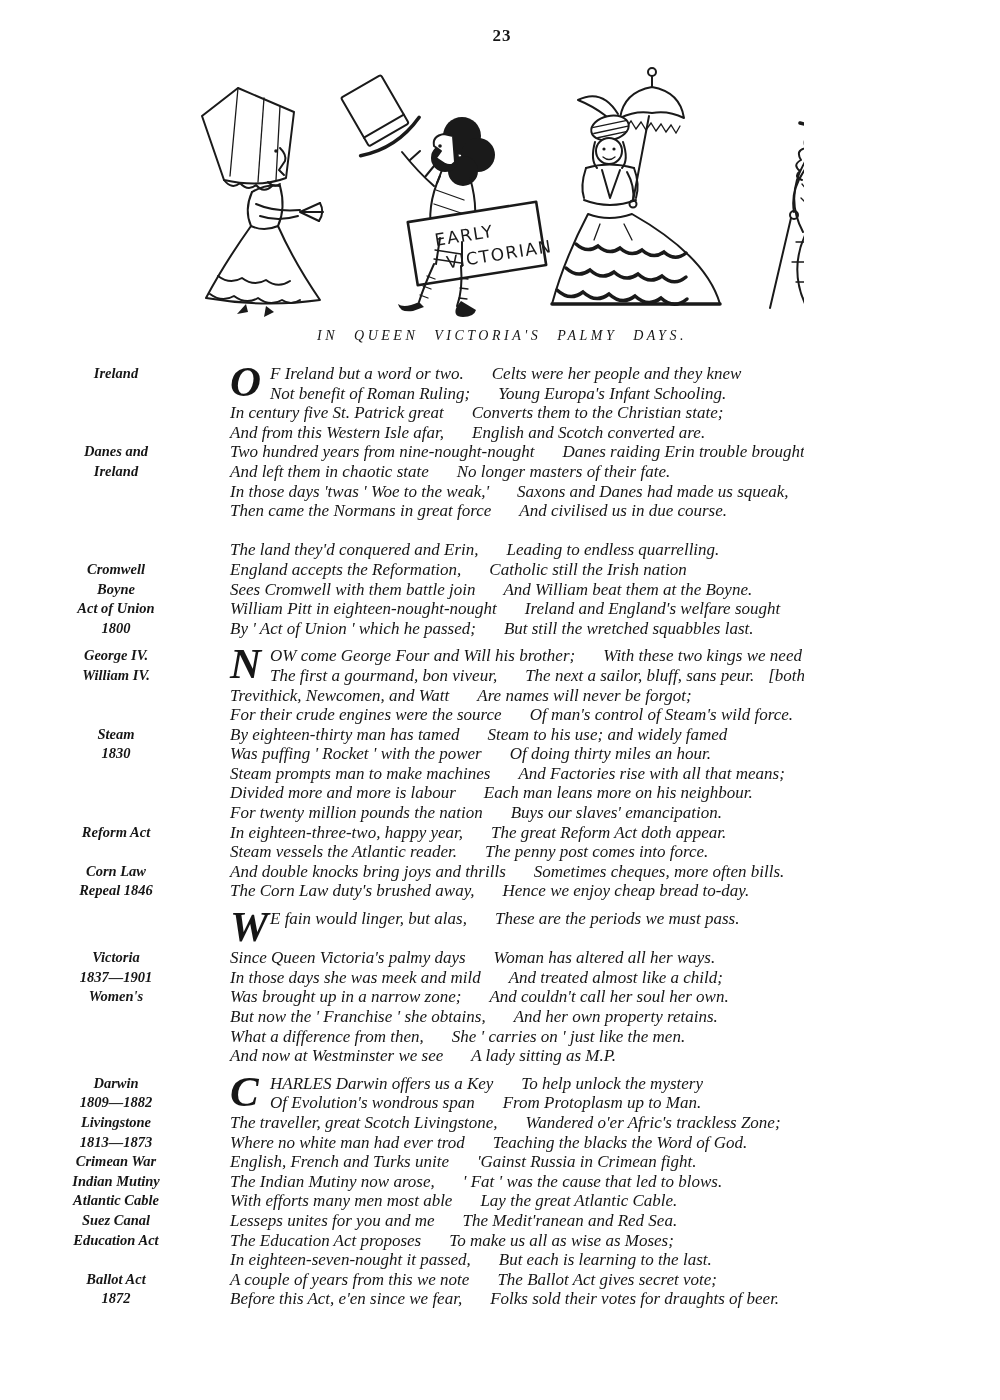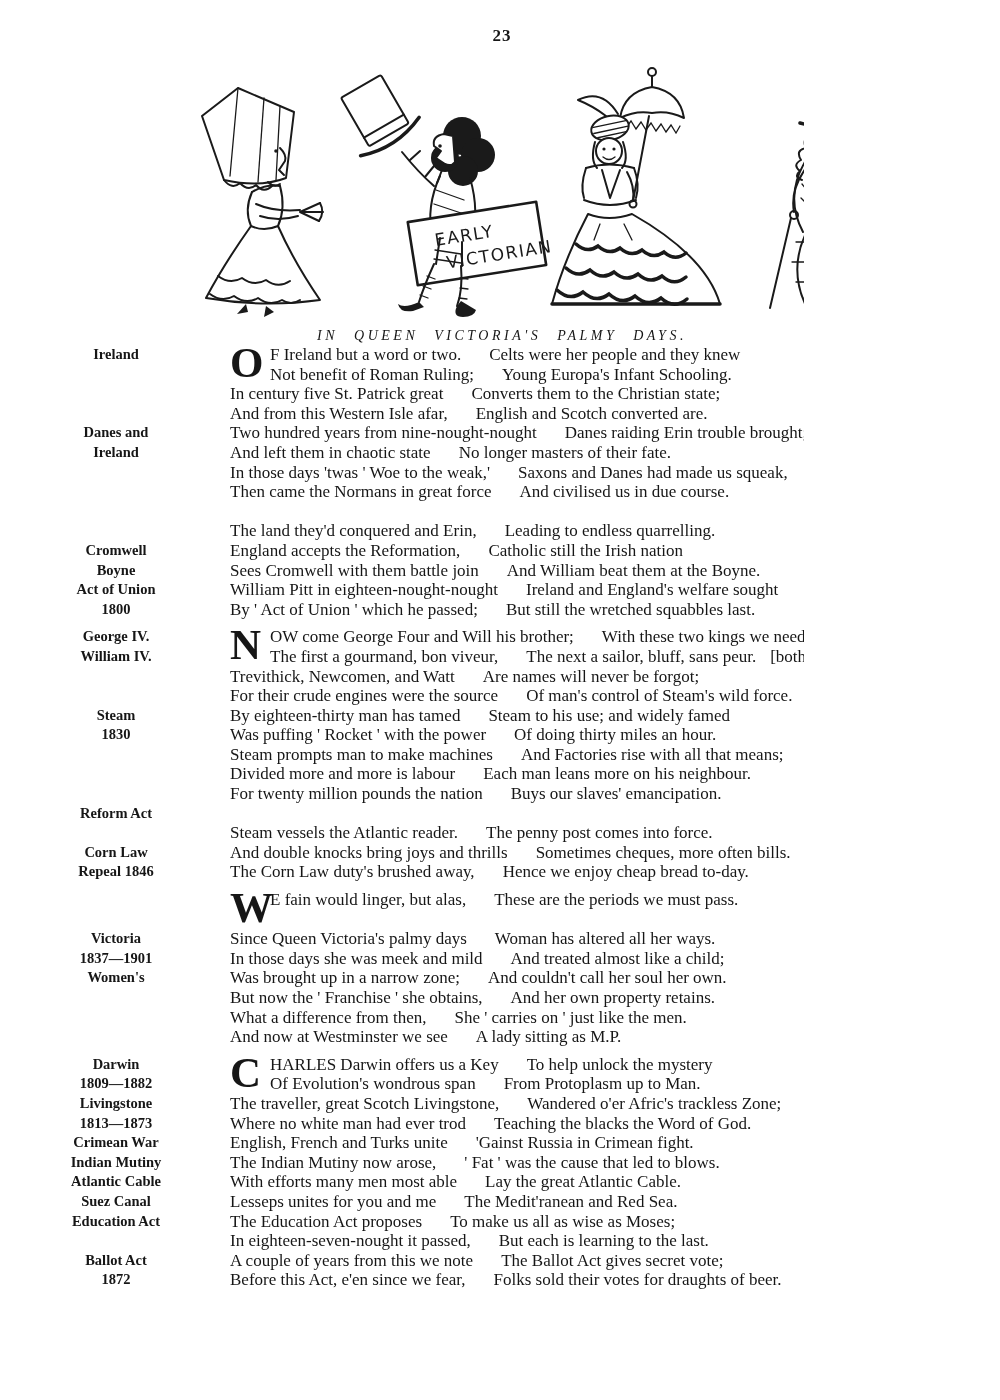--- a/index.html
+++ b/index.html
@@ -25,23 +25,24 @@
   .caption{
     margin:6px 0 0 200px;
     text-align:center;
     font-style:italic;
     font-size:14px;
     letter-spacing:3.5px;
     word-spacing:9px;
     white-space:nowrap;
   }
   .text-block{
-    margin-top:1px;
+    margin-top:20px;
     padding-left:30px;
     padding-right:30px;
+    font-style:italic;
   }
   .vrow{
     display:flex;
     height:19.6px;
     line-height:19.6px;
   }
   .para-gap{margin-top:8px;}
   .mcell{
     flex:0 0 172px;
     margin-right:28px;
@@ -312,20 +313,21 @@
       <div class="vrow">
         <div class="mcell"></div>
         <div class="vcell"><span class="h1">Divided more and more is labour</span><span class="h2">Each man leans more on his neighbour.</span></div>
       </div>
       <div class="vrow">
         <div class="mcell"></div>
         <div class="vcell"><span class="h1">For twenty million pounds the nation</span><span class="h2">Buys our slaves' emancipation.</span></div>
       </div>
       <div class="vrow">
         <div class="mcell">Reform Act</div>
+        <div class="vcell"><span class="h1">In eighteen-three-two, happy year,</span><span class="h2">The great Reform Act doth appear.</span></div>
       </div>
       <div class="vrow">
         <div class="mcell"></div>
         <div class="vcell"><span class="h1">Steam vessels the Atlantic reader.</span><span class="h2">The penny post comes into force.</span></div>
       </div>
       <div class="vrow">
         <div class="mcell">Corn Law</div>
         <div class="vcell"><span class="h1">And double knocks bring joys and thrills</span><span class="h2">Sometimes cheques, more often bills.</span></div>
       </div>
       <div class="vrow">

